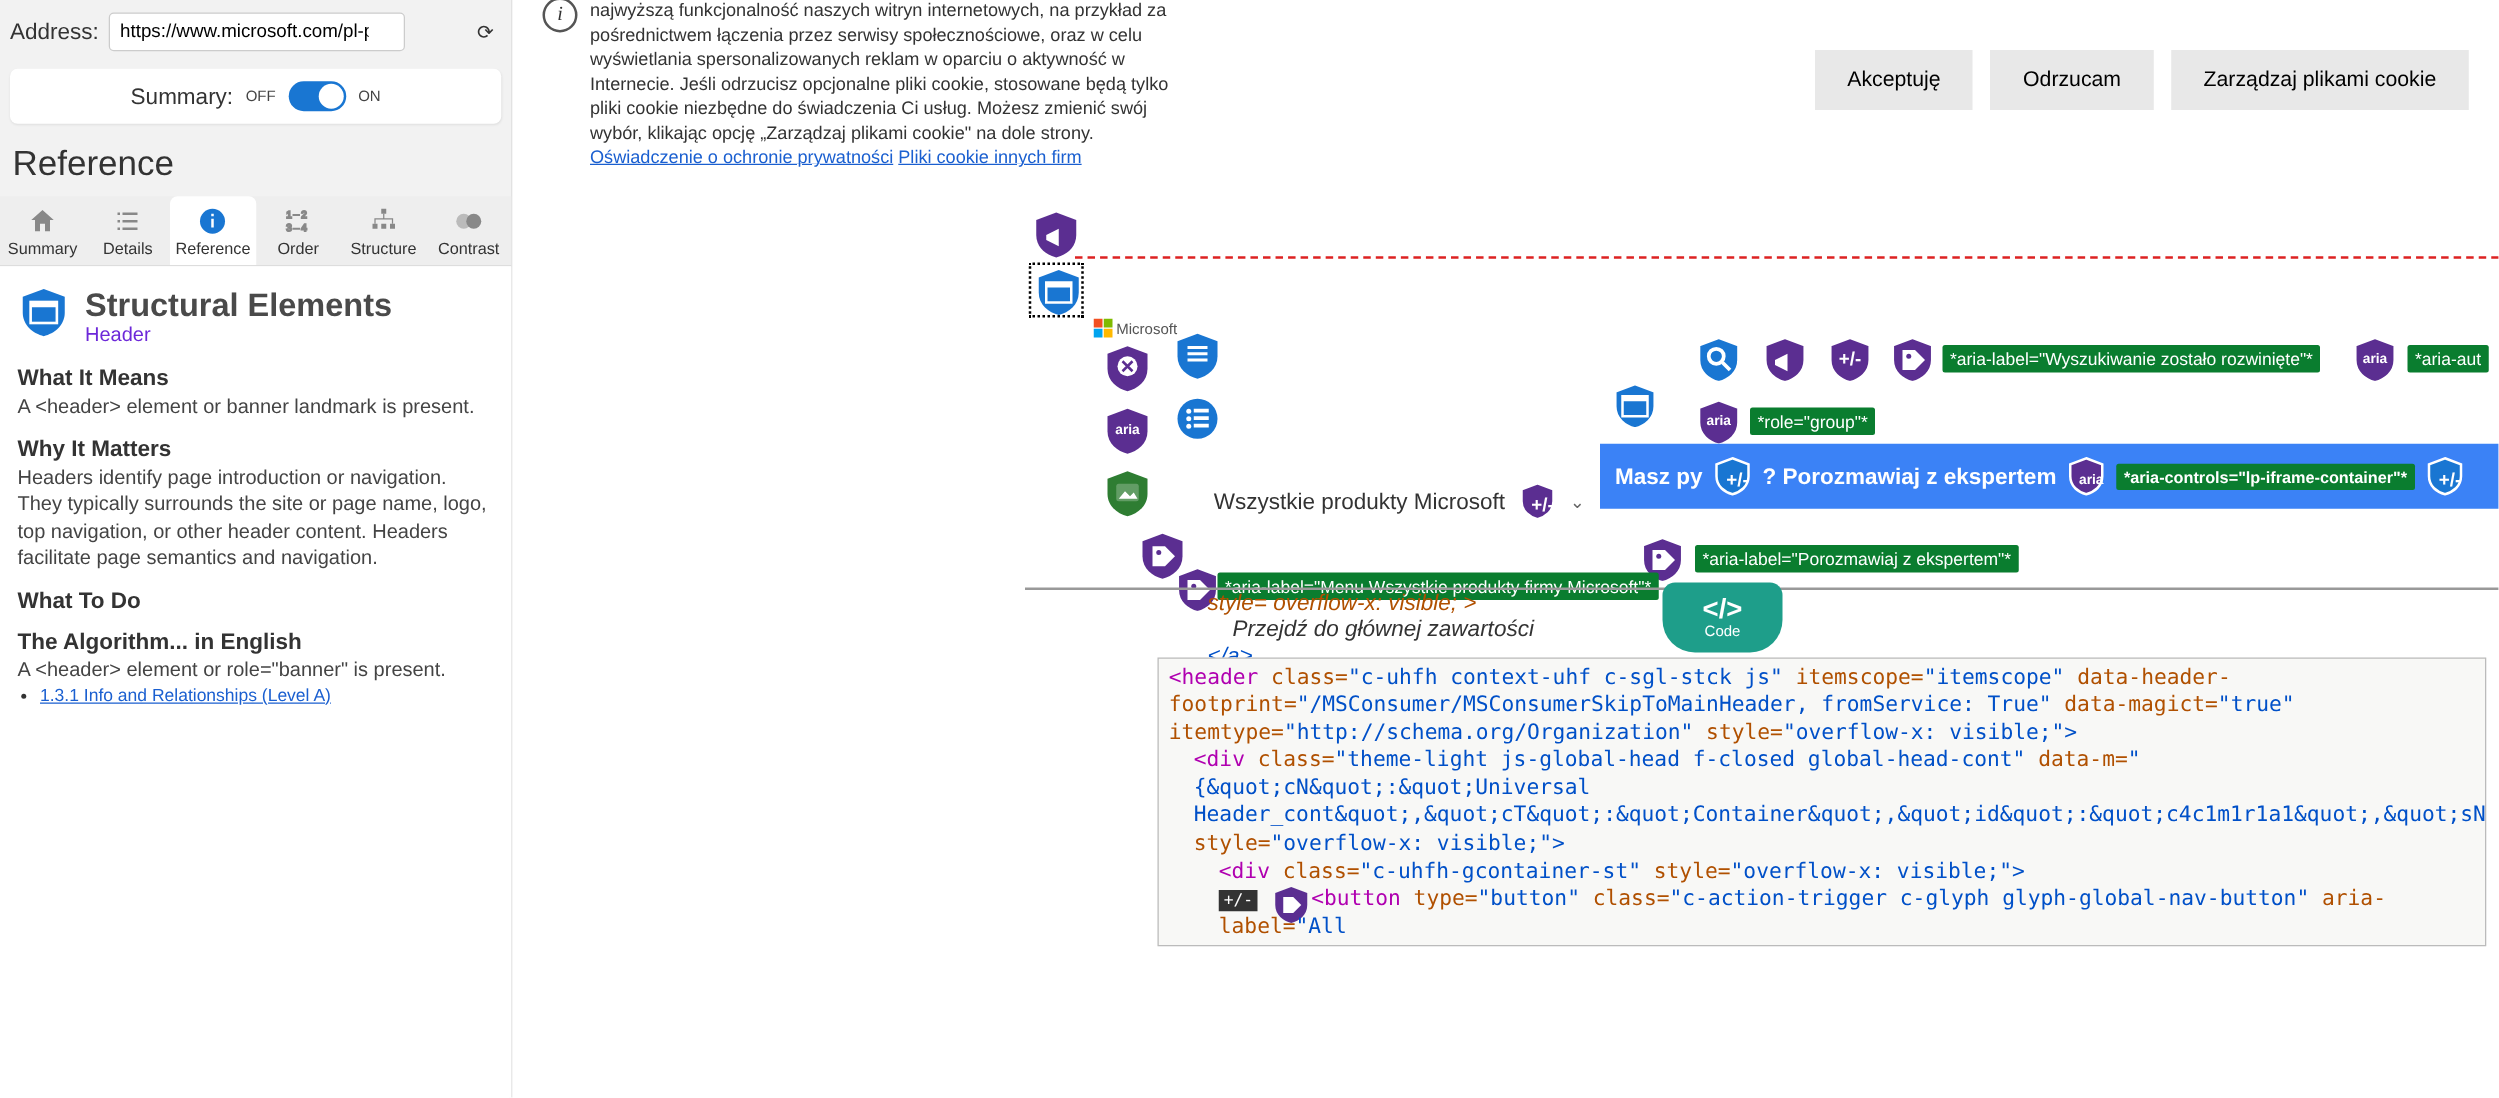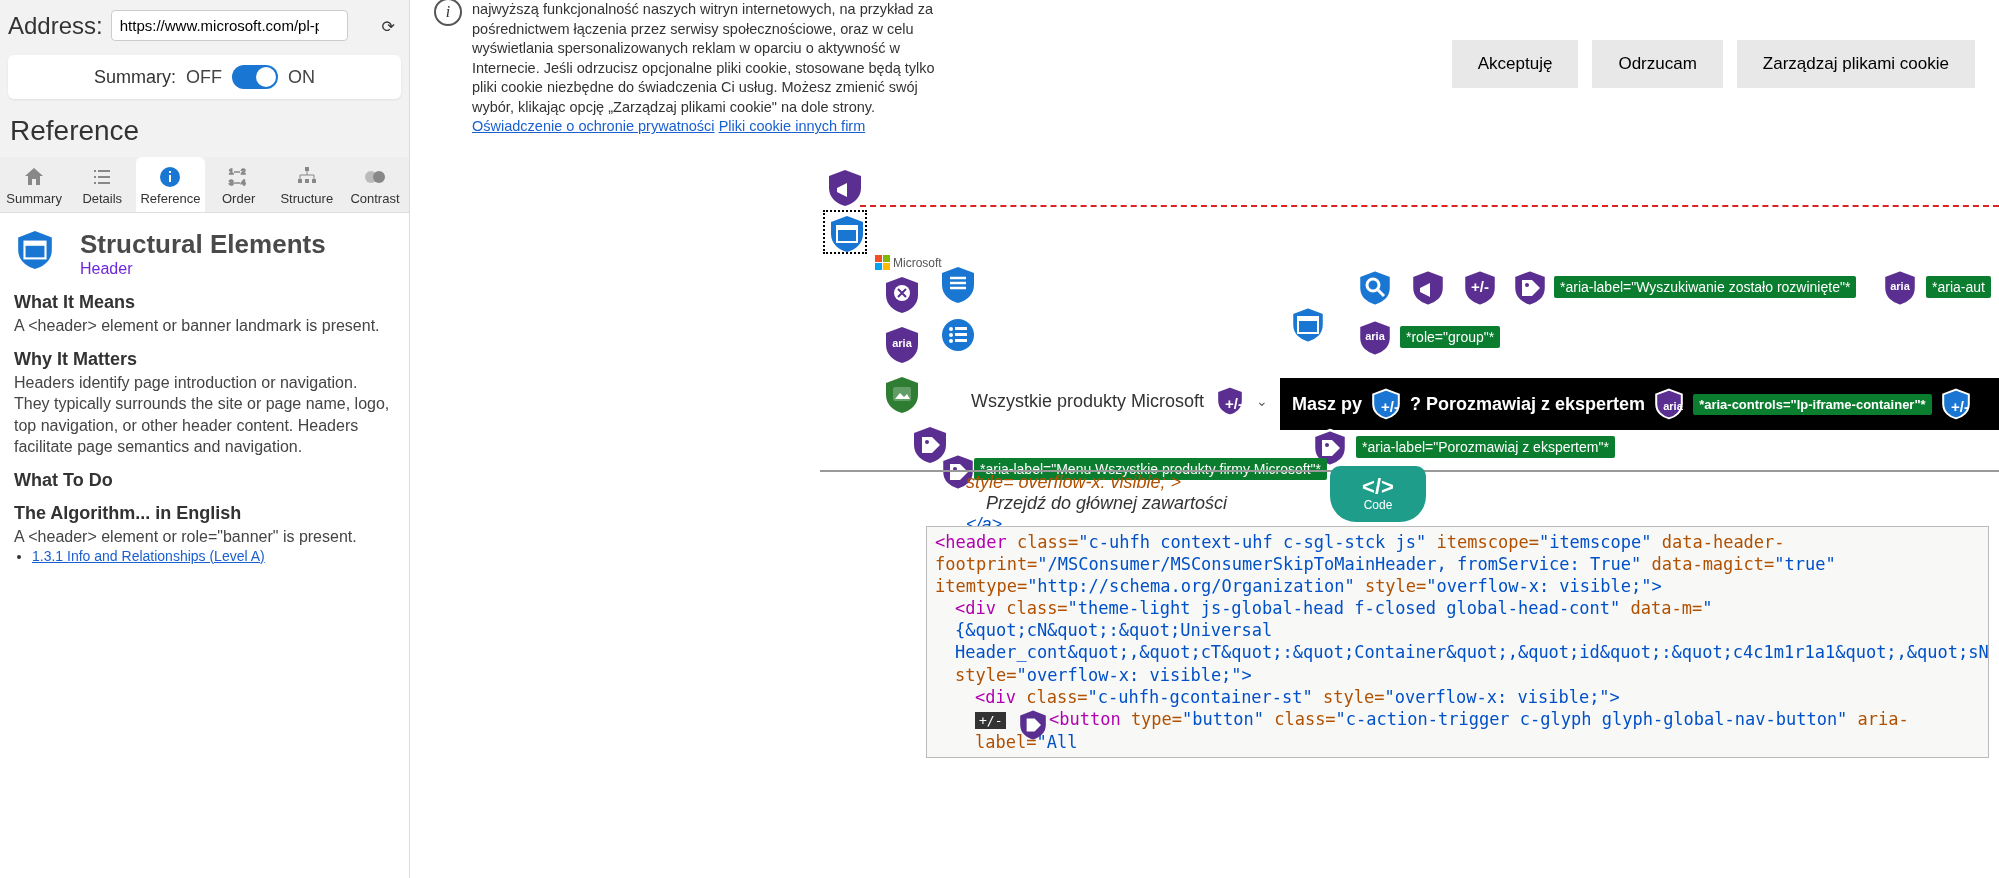--- a/index.html
+++ b/index.html
@@ -2,41 +2,41 @@
 <html><head>
 <meta charset="utf-8">
 <style>
 * { box-sizing: border-box; margin: 0; padding: 0; }
 body { font-family: -apple-system, "Segoe UI", Arial, sans-serif; font-size: 14px; color: #333; background: #fff; overflow: hidden; }
 .app { display: flex; height: 878px; width: 1999px; }
 
 
 .sidebar { width: 410px; background: #f2f2f2; border-right: 1px solid #ddd; display: flex; flex-direction: column; }
 .addr-row { display: flex; align-items: center; padding: 10px 8px; gap: 8px; }
-.addr-label { font-size: 24px; }
+.addr-label { font-size: 18px; }
 .addr-input { flex: 1; padding: 6px 28px 6px 8px; font-size: 15px; border: 1px solid #ccc; border-radius: 4px; background: #fff; position: relative; }
 .addr-wrap { position: relative; flex: 1; }
 .reload { position: absolute; right: 6px; top: 50%; transform: translateY(-50%); font-size: 16px; cursor: pointer; }
 
 .styles-row { background: #fff; margin: 4px 8px 10px; padding: 10px; border-radius: 6px; display: flex; align-items: center; justify-content: center; gap: 10px; box-shadow: 0 1px 2px rgba(0,0,0,.08); }
 .styles-label { font-size: 18px; }
 .switch { width: 46px; height: 24px; background: #1976d2; border-radius: 12px; position: relative; cursor: pointer; }
 .switch-knob { width: 20px; height: 20px; background: #fff; border-radius: 50%; position: absolute; top: 2px; right: 2px; }
-.sw-off, .sw-on { font-size: 18px; color: #444; }
+.sw-off, .sw-on { font-size: 12px; color: #444; }
 
 .ref-title { font-size: 28px; padding: 6px 10px 10px; color: #333; }
 .tabs { display: flex; background: #eee; border-bottom: 1px solid #ddd; }
 .tab { flex: 1; padding: 8px 2px 6px; text-align: center; font-size: 13px; cursor: pointer; border-top-left-radius: 6px; border-top-right-radius: 6px; }
 .tab.active { background: #fff; }
 .tab-icon { display: block; margin: 0 auto 2px; width: 24px; height: 24px; }
 .tab-icon svg { width: 24px; height: 24px; }
 .tab.active .tab-icon svg { fill: #1976d2; }
 
 .ref-body { background: #fff; padding: 16px 14px; overflow-y: auto; flex: 1; }
-.se-head { display: flex; gap: 24px; align-items: flex-start; margin-bottom: 14px; }
+.se-head { display: flex; gap: 12px; align-items: flex-start; margin-bottom: 14px; }
 .se-icon { width: 42px; height: 42px; }
 .se-title { font-size: 26px; font-weight: 700; color: #4a4a4a; }
 .se-sub { font-size: 16px; font-weight: 400; color: #6d28d9; }
 .sec-h { font-size: 18px; font-weight: 700; margin-top: 12px; margin-bottom: 2px; color: #333; }
 .sec-p { font-size: 16px; color: #444; line-height: 1.35; }
 .bullet { list-style: disc; margin-left: 18px; }
 .link { color: #1a5fd0; text-decoration: underline; cursor: pointer; }
 
 
 .main { flex: 1; position: relative; background: #fff; overflow: hidden; }
@@ -50,21 +50,21 @@
 .dashed-red { border-top: 2px dashed #d22; position: absolute; left: 450px; right: 0; top: 205px; }
 .shield { width: 40px; height: 40px; position: relative; }
 .shield svg { width: 40px; height: 40px; }
 .pill { background: #0a7d2f; color: #fff; padding: 3px 6px; font-size: 14px; border-radius: 2px; white-space: nowrap; }
 .abs { position: absolute; }
 
 .ms-logo { display: flex; align-items: center; gap: 3px; font-size: 12px; color: #555; position: absolute; left: 465px; top: 255px; }
 .ms-sq { display: grid; grid-template-columns: 7px 7px; grid-template-rows: 7px 7px; gap: 1px; }
 .ms-sq span:nth-child(1){background:#f25022}.ms-sq span:nth-child(2){background:#7fba00}.ms-sq span:nth-child(3){background:#00a4ef}.ms-sq span:nth-child(4){background:#ffb900}
 
-.blue-bar { position: absolute; left: 870px; top: 355px; right: 0; height: 52px; background: #000000; color: #fff; display: flex; align-items: center; padding: 0 12px; gap: 8px; font-size: 18px; font-weight: 600; margin-top: 23px; }
+.blue-bar { position: absolute; left: 870px; top: 355px; right: 0; height: 52px; background: #3b82f6; color: #fff; display: flex; align-items: center; padding: 0 12px; gap: 8px; font-size: 18px; font-weight: 600; }
 
 .gray-line { position: absolute; left: 410px; right: 0; top: 470px; border-top: 2px solid #999; }
 .plain-txt { position: absolute; font-size: 18px; color: #333; font-style: italic; }
 
 .code-badge { position: absolute; left: 920px; top: 466px; width: 96px; height: 56px; background: #1e9e8a; border-radius: 10px 10px 26px 26px; color: #fff; display: flex; flex-direction: column; align-items: center; justify-content: center; font-size: 12px; }
 .code-badge .ang { font-size: 22px; font-weight: 700; line-height: 1; }
 
 .code-panel { position: absolute; left: 516px; top: 526px; right: 10px; border: 1px solid #bbb; background: #f8f8f6; padding: 4px 8px; font-family: Menlo, Consolas, monospace; font-size: 17px; line-height: 1.3; overflow: hidden; }
 .code-panel .t-tag { color: #b000b0; }
 .code-panel .t-attr { color: #b05000; }

